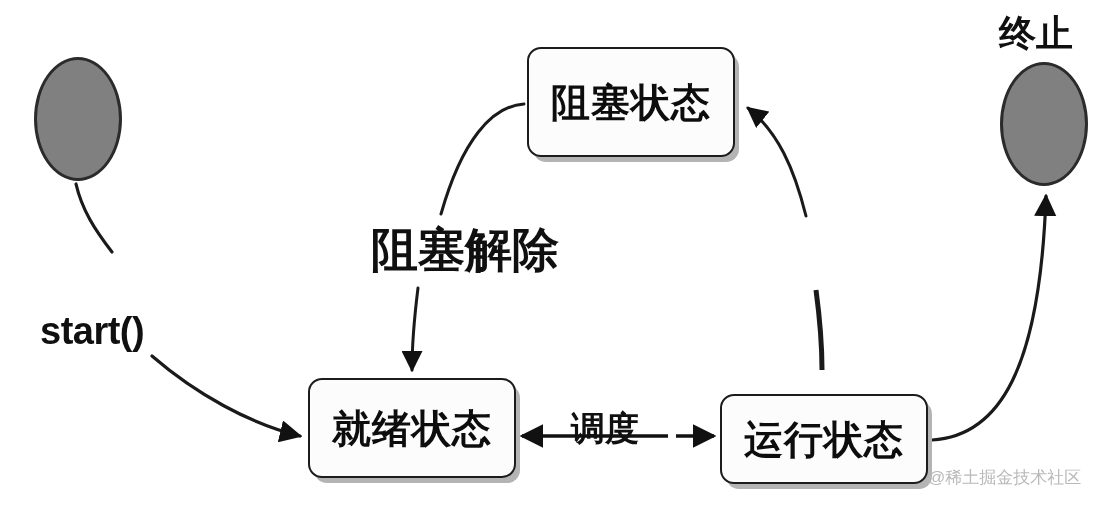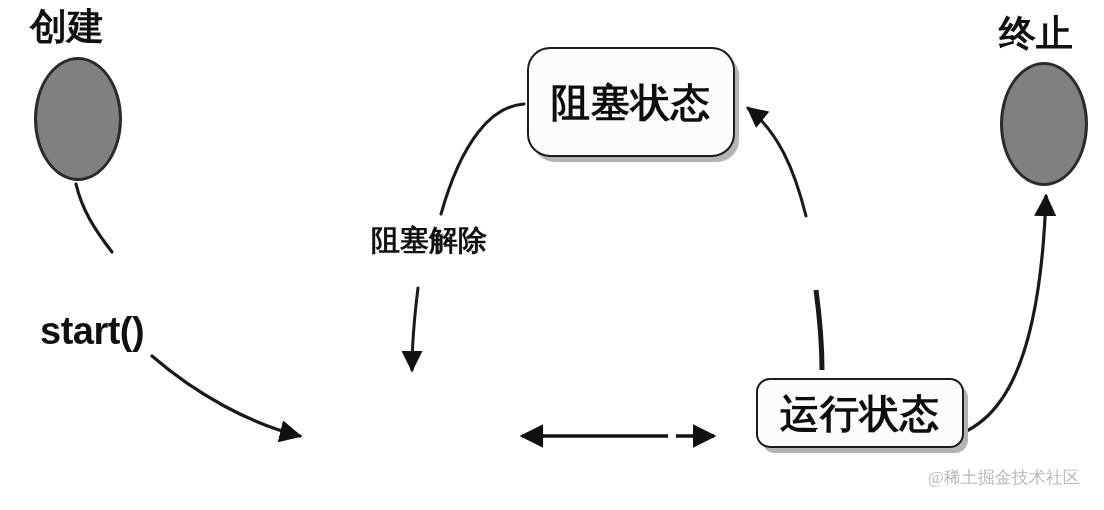--- a/index.html
+++ b/index.html
@@ -42,23 +42,23 @@
   .state-label {
     font-family: "DejaVu Sans", "Liberation Sans", sans-serif;
     font-size: 39px;
     font-weight: 700;
     color: #0d0d0d;
     letter-spacing: 1px;
     white-space: nowrap;
     line-height: 1;
   }
 
-  #box-blocked { left: 527px; top: 47px;  width: 208px; height: 110px; border-radius: 23px; }
+  #box-blocked { left: 527px; top: 47px;  width: 208px; height: 110px; }
   #box-ready   { left: 308px; top: 378px; width: 208px; height: 100px; }
-  #box-running { left: 720px; top: 378px; width: 208px; height: 70px; margin-left: 36px; }
+  #box-running { left: 720px; top: 394px; width: 208px; height: 90px; }
 
   
   .node-group { position: absolute; z-index: 3; }
   .node-ellipse {
     width: 88px;
     height: 124px;
     border-radius: 50%;
     background: #808080;
     border: 3px solid #2b2b2b;
     box-sizing: border-box;
@@ -74,21 +74,21 @@
   }
   #node-create  { left: 34px;  top: 57px; }
   #node-create .node-caption  { left: -4px;  top: -49px; }
   #node-terminate { left: 1000px; top: 62px; text-align: right; }
   #node-terminate .node-caption { left: -1px; top: -47px; }
 
   
   .edge-label {
     position: absolute;
     font-family: "DejaVu Sans", "Liberation Sans", sans-serif;
-    font-size: 29px;
+    font-size: 47px;
     font-weight: 700;
     color: #101010;
     white-space: nowrap;
     line-height: 1;
     background: transparent;
     z-index: 4;
   }
   #label-unblock  { left: 371px; top: 226px; }
   #label-blockev  { left: 647px; top: 224px; }
   #label-schedule { left: 571px; top: 411px; font-size: 34px; }
@@ -99,21 +99,21 @@
     font-weight: 700;
     letter-spacing: -0.5px;
     text-align: right;
   }
 
   
   #watermark {
     position: absolute;
     left: 928px;
     top: 466px;
-    font-family: Liberation Serif, serif;
+    font-family: Liberation Sans, sans-serif;
     font-size: 17px;
     color: #b9b9b9;
     white-space: nowrap;
     z-index: 5;
   }
 </style>
 </head>
 <body>
 
 <div id="canvas">
@@ -138,39 +138,42 @@
     <path d="M 806 216 C 794 168 778 132 748 108" fill="none" stroke="#1a1a1a" stroke-width="3" stroke-linecap="round" marker-end="url(#ah)"></path>
 
     <path d="M 668 436 L 522 436" fill="none" stroke="#111111" stroke-width="3.4" marker-end="url(#ah)"></path>
 
     <path d="M 676 436 L 714 436" fill="none" stroke="#111111" stroke-width="3.4" marker-end="url(#ah)"></path>
 
     <path d="M 932 440 C 1000 436 1040 368 1046 196" fill="none" stroke="#1a1a1a" stroke-width="3.2" stroke-linecap="round" marker-end="url(#ah)"></path>
   </svg>
 
   <div class="node-group" id="node-create">
-    <div class="node-caption">创建</div>
     <div class="node-ellipse"></div>
   </div>
 
   <div class="node-group" id="node-terminate">
     <div class="node-caption">终止</div>
     <div class="node-ellipse"></div>
   </div>
 
   <div class="state-box" id="box-blocked">
     <span class="state-label">阻塞状态</span>
   </div>
 
+  <div class="state-box" id="box-ready">
+    <span class="state-label">就绪状态</span>
+  </div>
 
   <div class="state-box" id="box-running">
     <span class="state-label">运行状态</span>
   </div>
 
   <div class="edge-label" id="label-unblock">阻塞解除</div>
 
 
+  <div class="edge-label" id="label-schedule">调度</div>
 
   <div class="edge-label" id="label-start">start()</div>
 
   <div id="watermark">@稀土掘金技术社区</div>
 
 </div>
 
 </body></html>

